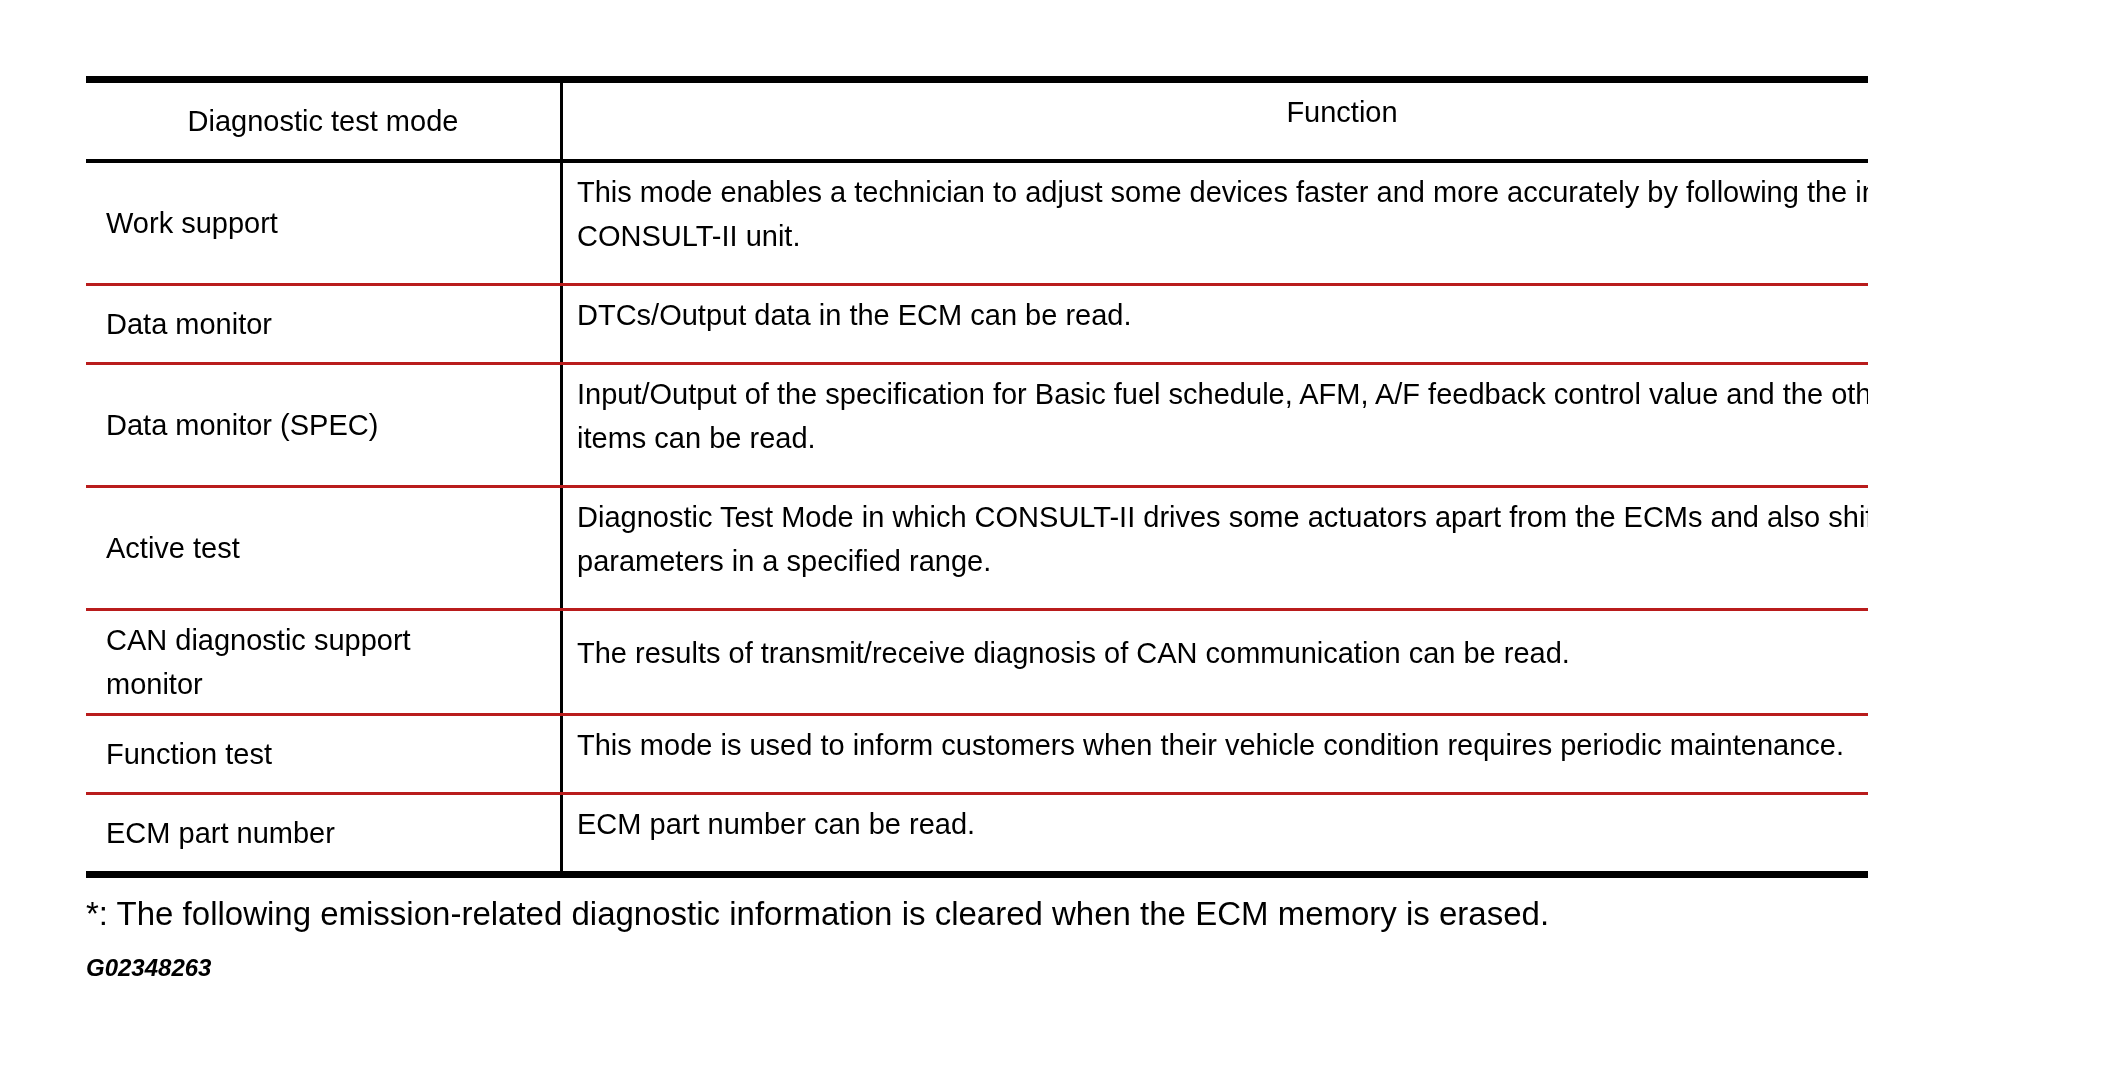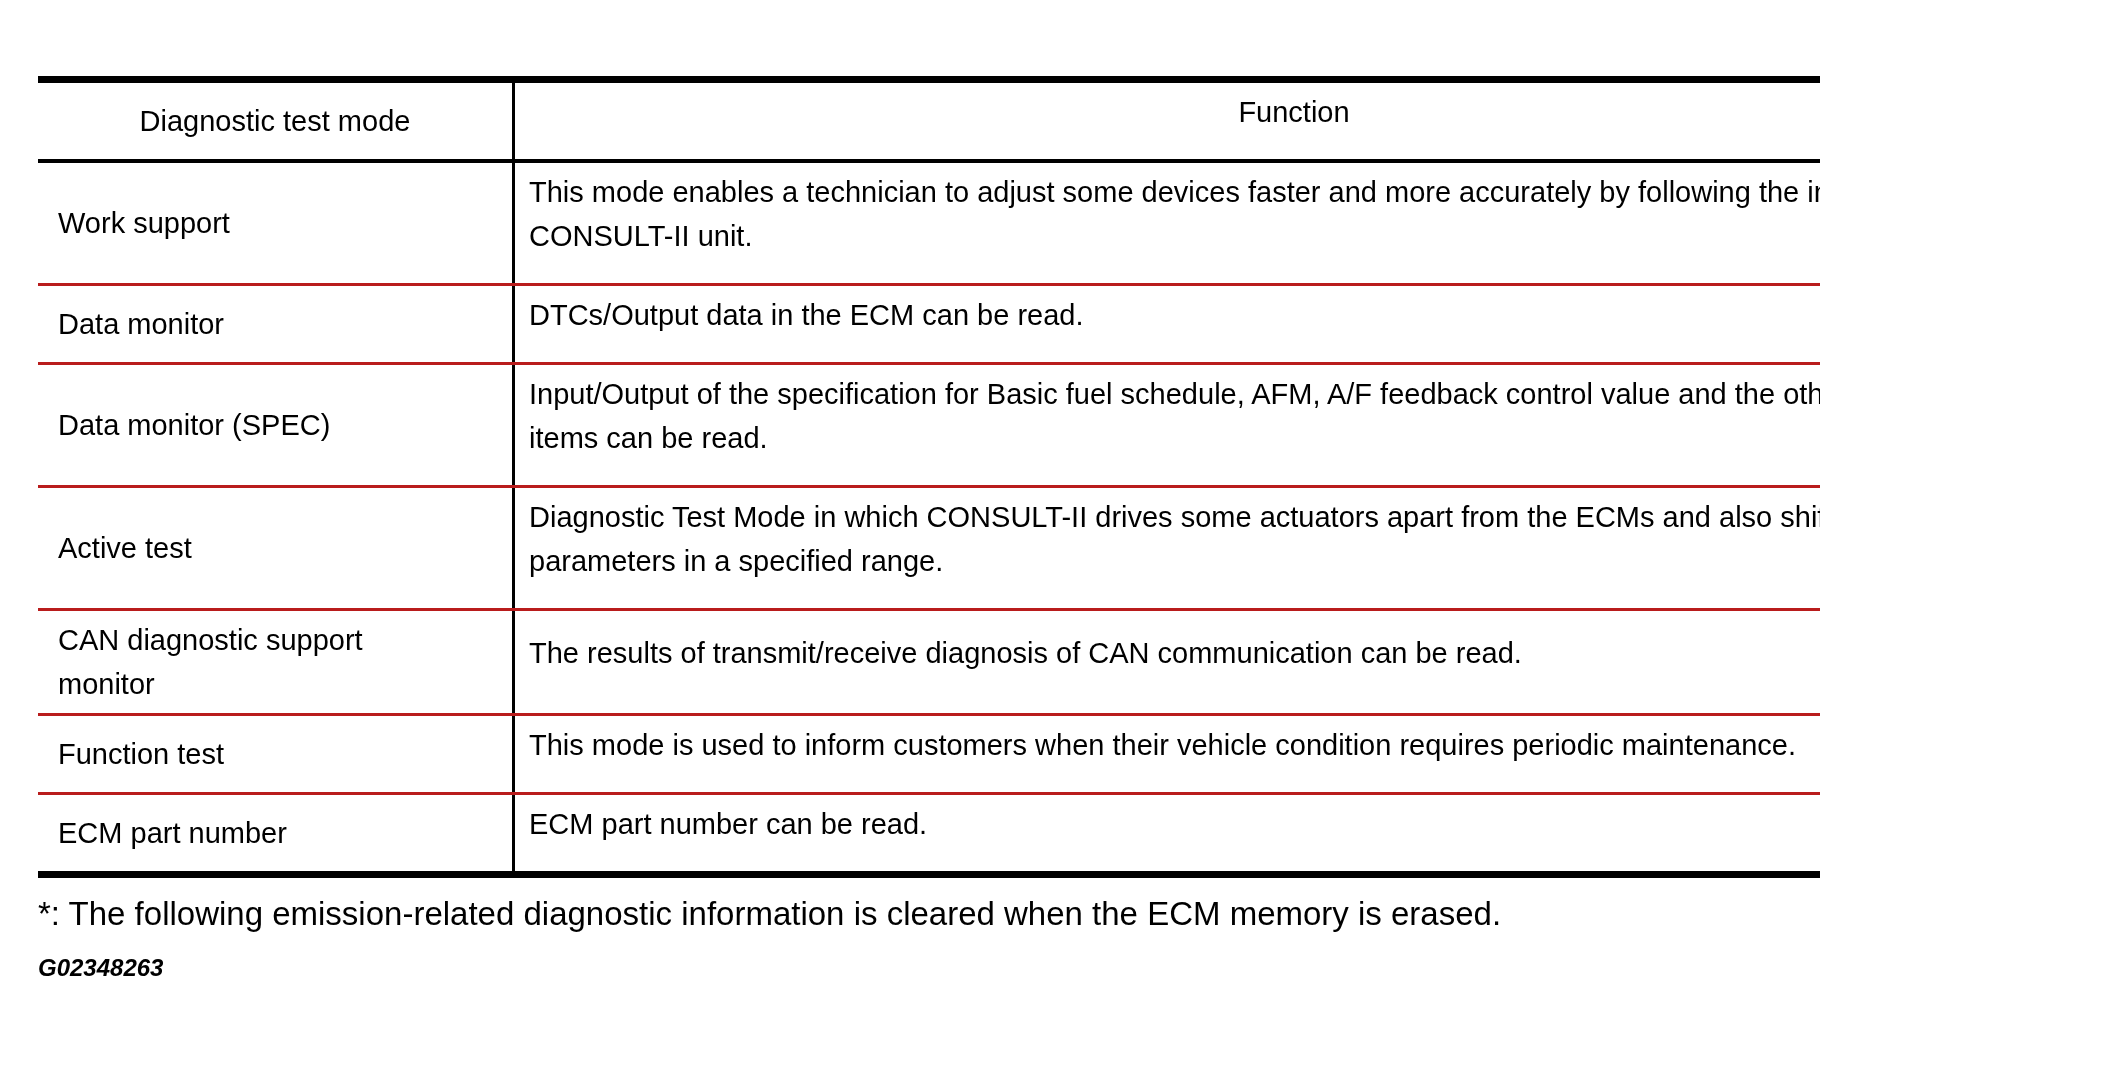--- a/index.html
+++ b/index.html
@@ -8,20 +8,21 @@
     background: #ffffff;
     font-family: "Liberation Sans", sans-serif;
     color: #000000;
   }
   .page {
     position: relative;
     width: 1820px;
     height: 1077px;
     background: #ffffff;
     overflow: hidden;
+    margin-left: 48px;
   }
   .doc {
     position: absolute;
     left: 38px;
     top: 76px;
     width: 2039px;
   }
   .diag-table {
     border-top: 7px solid #000;
     border-bottom: 7px solid #000;

